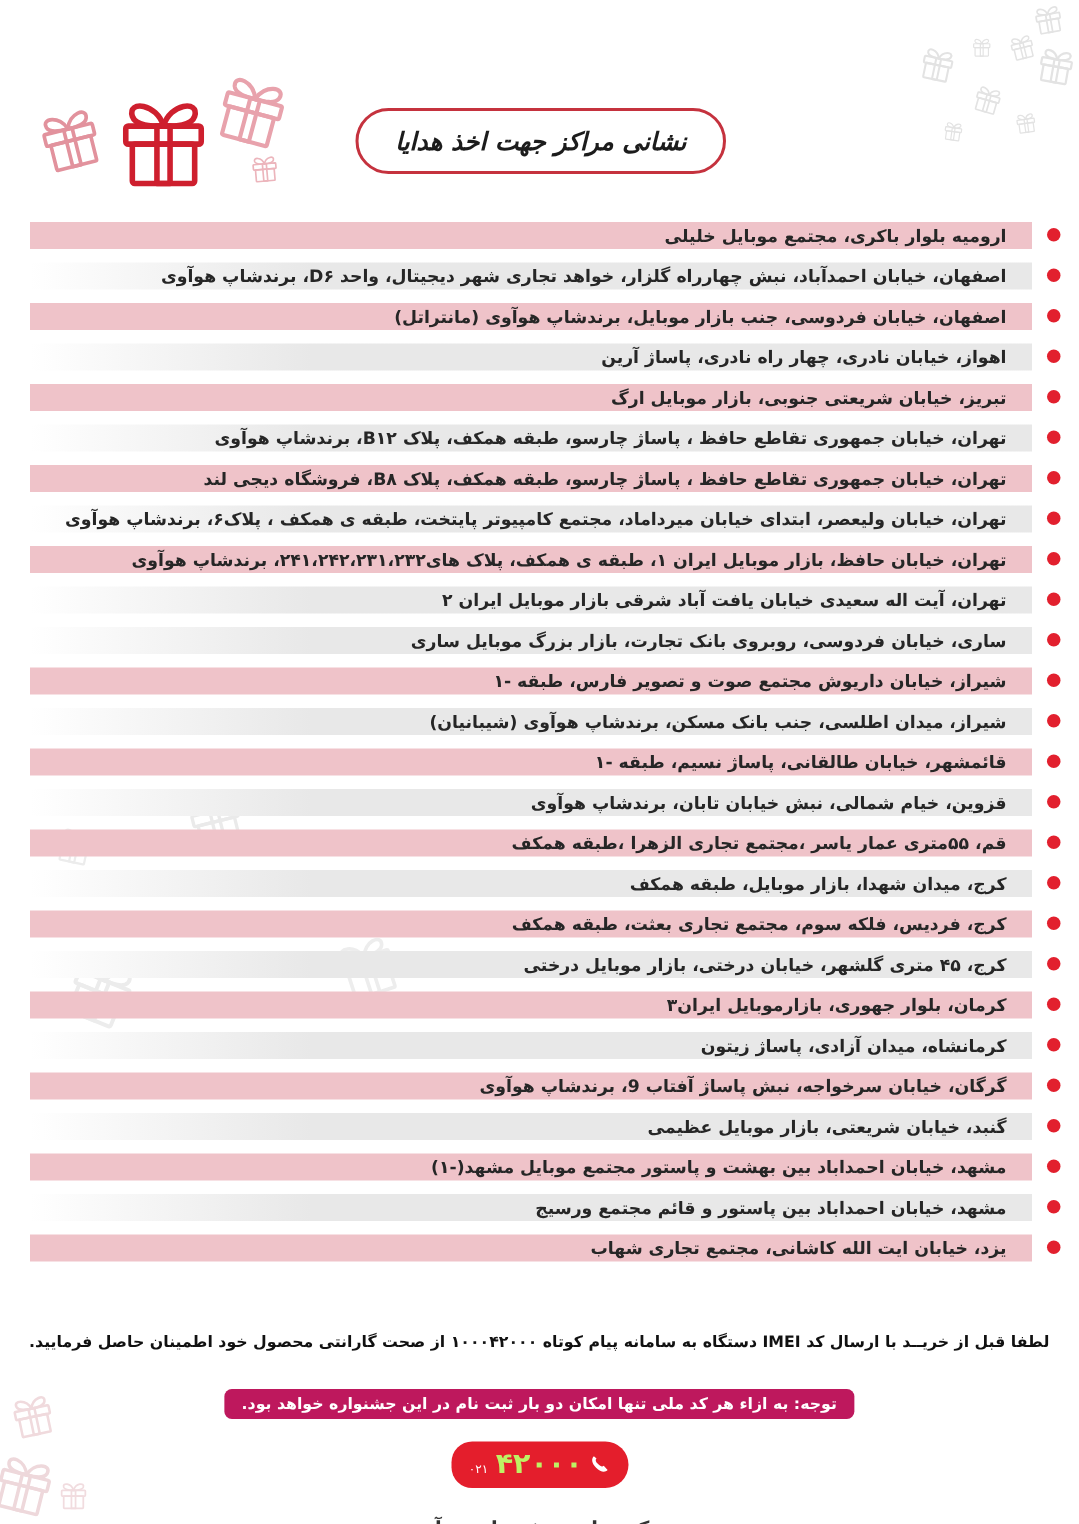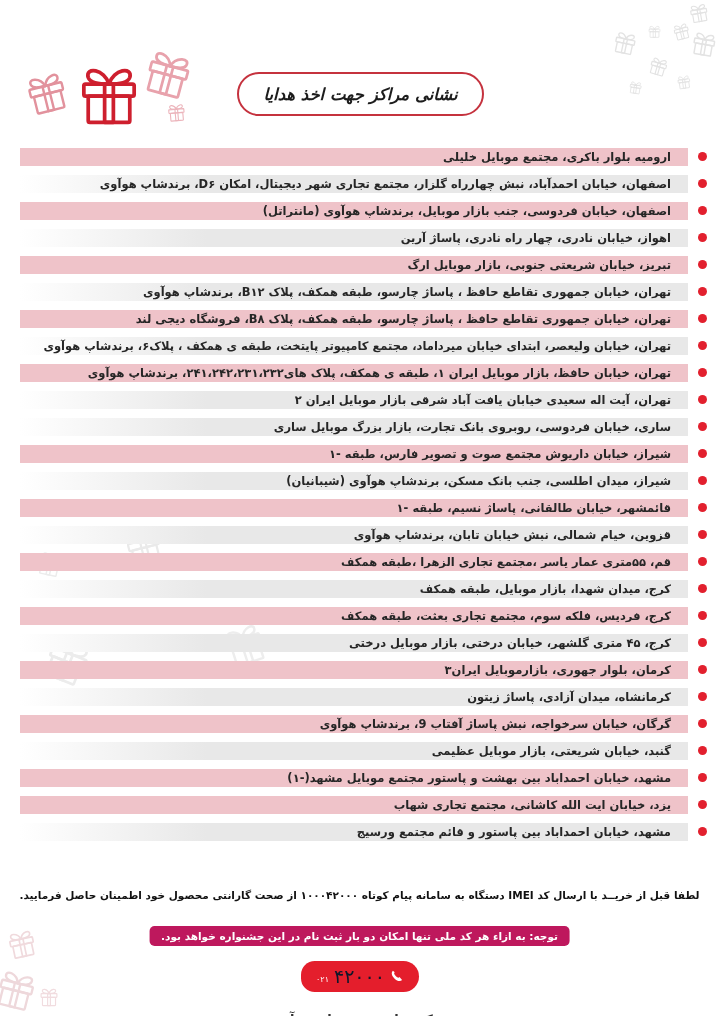--- a/index.html
+++ b/index.html
@@ -33,21 +33,21 @@
   .imei-note{position:absolute;top:889px;left:0;right:0;text-align:center;direction:rtl;
     font-size:10.5px;font-weight:bold;color:#111;}
   .attention-badge{position:absolute;top:926px;left:50%;transform:translateX(-50%);
     background:#be185d;color:#ffffff;font-size:10.5px;font-weight:bold;
     padding:4px 12px;border-radius:5px;direction:rtl;white-space:nowrap;}
 
   
   .phone-pill{position:absolute;top:961px;left:50%;transform:translateX(-50%);
     width:118px;height:31px;background:#e41e2c;border-radius:16px 18px 18px 16px;
     display:flex;direction:rtl;align-items:center;justify-content:center;gap:5px;}
-  .phone-pill .num{color:#0f172a;font-size:19px;font-weight:normal;letter-spacing:1px;line-height:1;}
+  .phone-pill .num{color:#bef264;font-size:19px;font-weight:bold;letter-spacing:1px;line-height:1;}
   .phone-pill .prefix{color:#ffffff;font-size:8px;font-weight:normal;line-height:1;margin-top:6px;}
   .phone-icon-svg{width:13px;height:13px;flex:none;}
   .callcenter-label{position:absolute;top:1012px;left:50%;transform:translateX(-50%);
     font-size:13px;font-weight:bold;color:#333333;direction:rtl;white-space:nowrap;}
 </style>
 </head>
 <body>
 
 <div class="page">
 
@@ -134,21 +134,21 @@
     <div class="row">
       <span class="dot"></span>
       <div class="stripe pink">
         <span class="addr">ارومیه بلوار باکری، مجتمع موبایل خلیلی</span>
       </div>
     </div>
 
     <div class="row">
       <span class="dot"></span>
       <div class="stripe gray">
-        <span class="addr">اصفهان، خیابان احمدآباد، نبش چهارراه گلزار، مجتمع تجاری شهر دیجیتال، امکان D۶، برندشاپ هوآوی</span>
+        <span class="addr">اصفهان، خیابان احمدآباد، نبش چهارراه گلزار، خواهد تجاری شهر دیجیتال، واحد D۶، برندشاپ هوآوی</span>
       </div>
     </div>
 
     <div class="row">
       <span class="dot"></span>
       <div class="stripe pink">
         <span class="addr">اصفهان، خیابان فردوسی، جنب بازار موبایل، برندشاپ هوآوی (مانتراتل)</span>
       </div>
     </div>
 
@@ -295,29 +295,29 @@
 
     <div class="row">
       <span class="dot"></span>
       <div class="stripe pink">
         <span class="addr">مشهد، خیابان احمداباد بین بهشت و پاستور مجتمع موبایل مشهد(-۱)</span>
       </div>
     </div>
 
     <div class="row">
       <span class="dot"></span>
+      <div class="stripe gray">
+        <span class="addr">مشهد، خیابان احمداباد بین پاستور و قائم مجتمع ورسیج</span>
+      </div>
+    </div>
+
+    <div class="row">
+      <span class="dot"></span>
       <div class="stripe pink">
         <span class="addr">یزد، خیابان ایت الله کاشانی، مجتمع تجاری شهاب</span>
-      </div>
-    </div>
-
-    <div class="row">
-      <span class="dot"></span>
-      <div class="stripe gray">
-        <span class="addr">مشهد، خیابان احمداباد بین پاستور و قائم مجتمع ورسیج</span>
       </div>
     </div>
   </div>
 
   <div class="imei-note">لطفا قبل از خریــد با ارسال کد IMEI دستگاه به سامانه پیام کوتاه ۱۰۰۰۴۲۰۰۰ از صحت گارانتی محصول خود اطمینان حاصل فرمایید.</div>
   <div class="attention-badge">توجه: به ازاء هر کد ملی تنها امکان دو بار ثبت نام در این جشنواره خواهد بود.</div>
 
   <div class="phone-pill">
     <svg class="phone-icon-svg" viewBox="0 0 20 20">
       <path fill="#ffffff" d="M4.5 1.2 C1.6 3.8 2.2 8.4 6.8 13 C11.4 17.6 16 18.2 18.6 15.3 L14.6 10.9 C13.2 12.4 11.4 11.9 8.8 9.3 C6.2 6.7 5.7 4.9 7.2 3.5 Z"></path>

